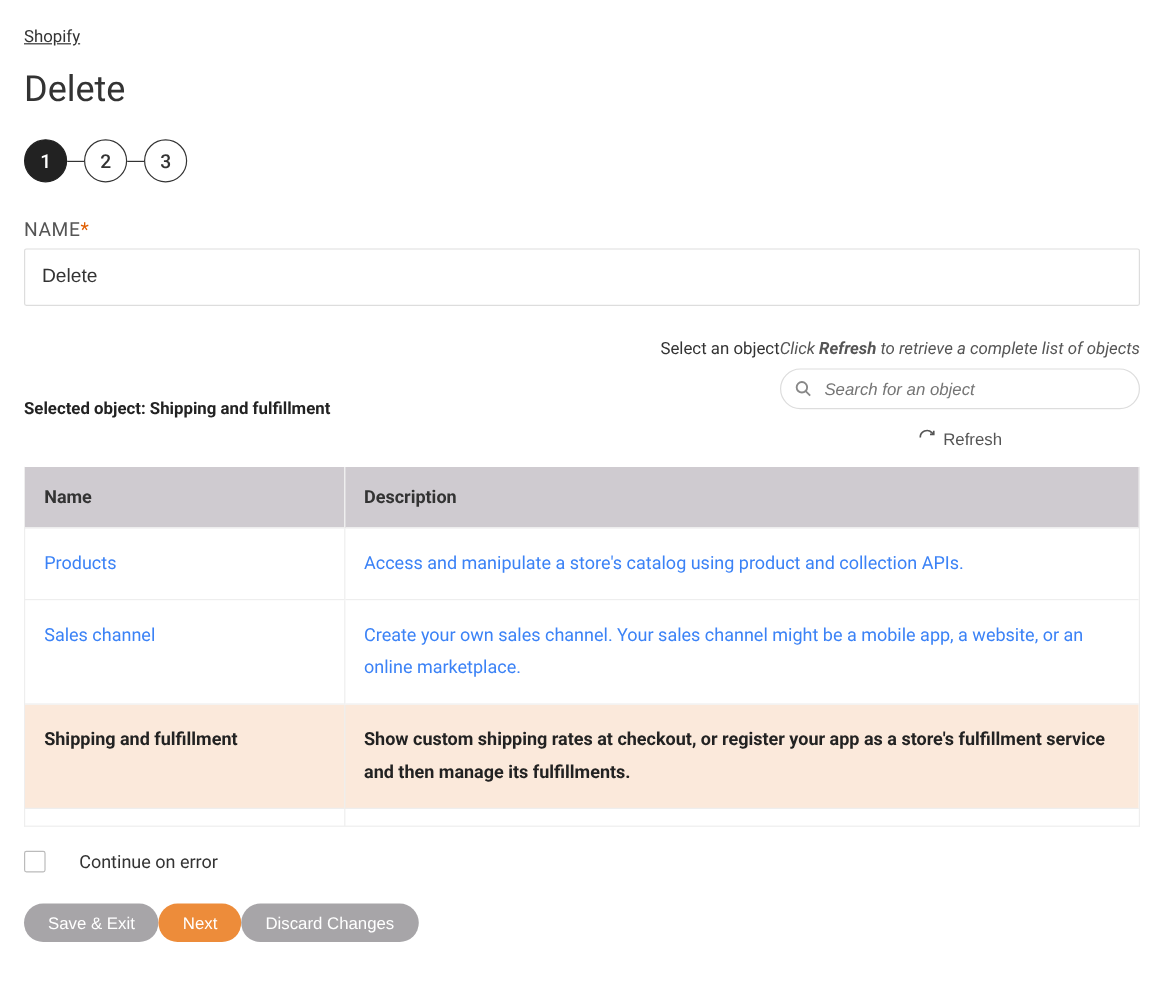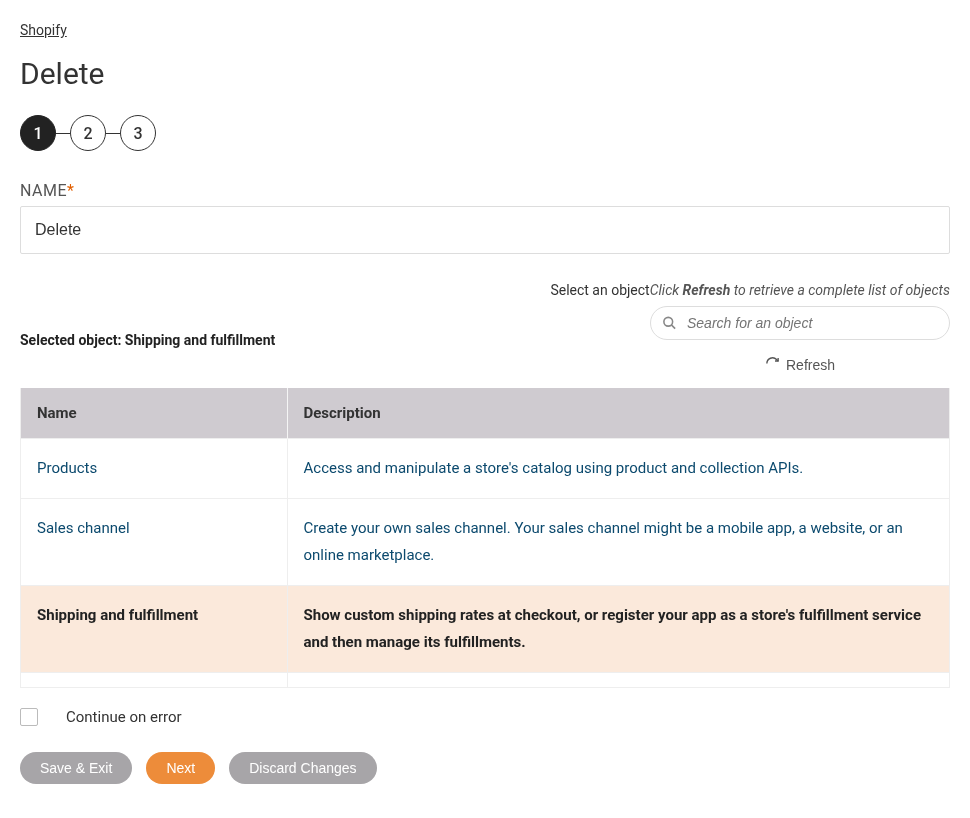--- a/index.html
+++ b/index.html
@@ -169,21 +169,21 @@
       text-align: left;
       padding: 16px 16px;
       border-right: 1px solid #f5f5f5;
     }
     thead th:last-child { border-right: none; }
     tbody td {
       padding: 16px 16px;
       border-top: 1px solid #eee;
       border-right: 1px solid #eee;
       font-size: 15px;
-      color: #0c4a6e;
+      color: #3b82f6;
       vertical-align: top;
       line-height: 1.8;
     }
     tbody td:last-child { border-right: none; }
     tbody tr.selected td {
       background: #fbe9db;
       font-weight: 700;
       color: #222;
     }
     .name-col { width: 266px; }
@@ -201,21 +201,20 @@
       border-radius: 2px;
       background: #fff;
       cursor: pointer;
     }
     .checkbox-label {
       font-size: 15px;
       color: #333;
     }
     .buttons-row {
       display: flex;
-      gap: 14px;
     }
     .btn {
       padding: 8px 20px;
       border: none;
       border-radius: 18px;
       font-size: 14px;
       font-weight: 500;
       cursor: pointer;
       color: #fff;
     }

